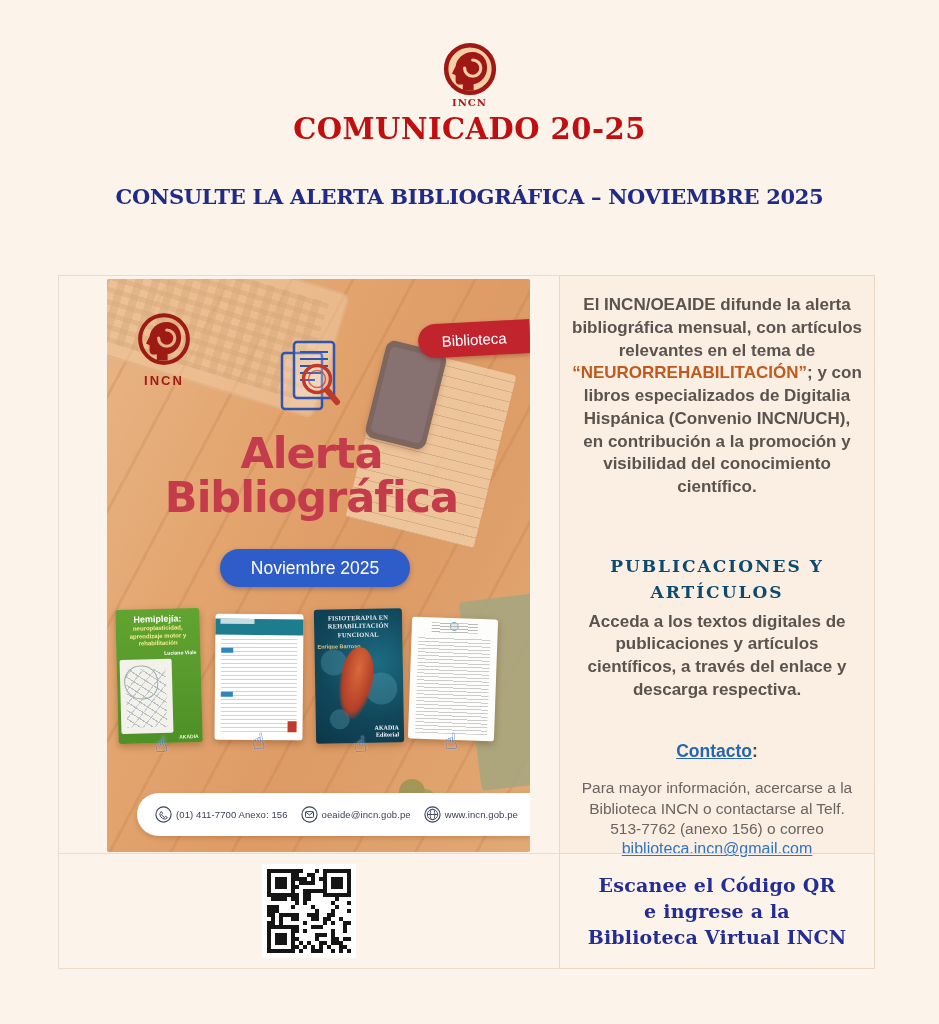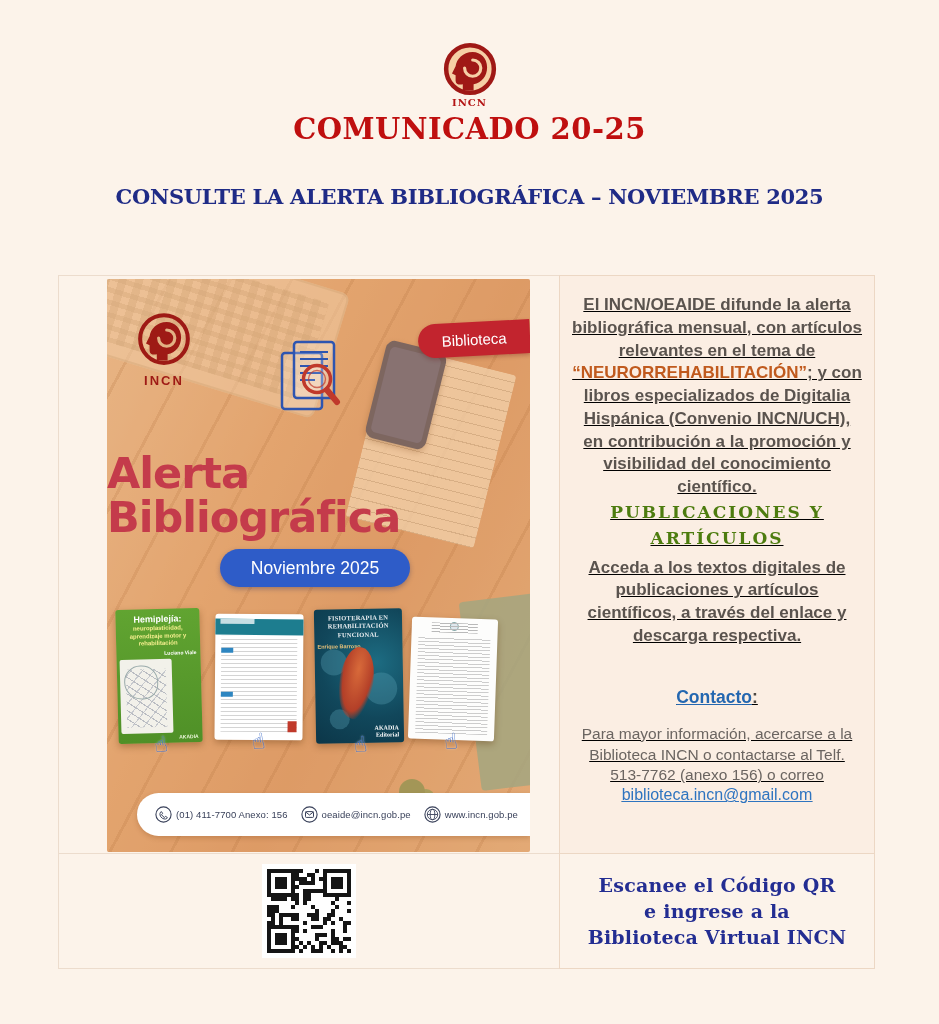--- a/index.html
+++ b/index.html
@@ -45,22 +45,22 @@
   .photo-plant { position:absolute; left:292px; top:500px; width:26px; height:26px; border-radius:50%;
             background:#6f9150; box-shadow:14px 6px 0 -4px #7ca05b, -8px 12px 0 -6px #5f7f44, 8px 18px 0 -7px #87aa66; opacity:.9; }
   .photo-overlay { position:absolute; inset:0; background:rgba(232,158,94,.38); }
 
   .poster-logo { position:absolute; left:28px; top:33px; width:58px; text-align:center; }
   .poster-logo .incn-label { display:block; font:bold 13px "Liberation Sans", sans-serif; color:#9e1a15; letter-spacing:2px; margin-top:3px; }
   .badge { position:absolute; right:0; top:40px; width:112px; height:34px; background:#c2242e; color:#fff;
            border-radius:18px 0 0 18px; display:flex; align-items:center; justify-content:center;
            font-size:15px; transform:rotate(-3deg); transform-origin:100% 50%; box-shadow:0 2px 4px rgba(100,20,20,.3); }
   .doc-icon { position:absolute; left:170px; top:58px; }
-  .poster-title { position:absolute; top:152px; left:0; right:14px; 
-                  font:bold 43px "DejaVu Sans", sans-serif; color:#c43b4b; line-height:1.03; letter-spacing:-1px;margin-top:20px; }
+  .poster-title { position:absolute; top:152px; left:0; right:14px; text-align:center;
+                  font:bold 43px "DejaVu Sans", sans-serif; color:#c43b4b; line-height:1.03; letter-spacing:-1px; }
   .month-btn { position:absolute; left:113px; top:270px; width:190px; height:38px; background:#2e5cc8; color:#fff;
                border-radius:19px; display:flex; align-items:center; justify-content:center; font-size:17.5px;
                box-shadow:0 2px 5px rgba(40,40,90,.35); }
 
   
   .thumb { position:absolute; box-shadow:0 3px 7px rgba(90,45,10,.35); border-radius:3px; }
   .hand { position:absolute; left:50%; bottom:-14px; transform:translateX(-50%) rotate(-8deg);
           font-family:"DejaVu Sans", sans-serif; font-size:22px; color:#3b69c6;
           text-shadow:0 0 2px rgba(255,255,255,.9); }
   .thumb-book1 { left:10px; top:330px; width:84px; height:134px; transform:rotate(-1.5deg);
@@ -99,24 +99,24 @@
   .p4-body { position:absolute; left:7px; right:7px; top:20px; bottom:6px;
              background:repeating-linear-gradient(0deg,#c4c4c4 0 1px,transparent 1px 3.5px); opacity:.85; }
 
   .contact-bar { position:absolute; left:30px; right:0; top:514px; height:43px; background:#fff;
                  border-radius:24px 0 0 24px; display:flex; align-items:center; justify-content:space-between;
                  padding:0 12px 0 18px; box-shadow:0 2px 5px rgba(120,60,20,.25); }
   .contact-item { display:flex; align-items:center; gap:4px; }
   .contact-item .txt { font-size:9.5px; color:#39415a; letter-spacing:.1px; }
 
   
-  .info { padding:18px 12px 0; text-align:center;text-decoration:underline; }
+  .info { padding:18px 12px 0; text-align:center; }
   .info .p1 { font-weight:bold; font-size:17px; color:#5a534e; line-height:1.34; }
   .info .hl { color:#c05a1e; }
-  .info .heading { font:bold 17px "DejaVu Serif", serif; color:#4d7c0f;
+  .info .heading { margin-top:54px; font:bold 17px "DejaVu Serif", serif; color:#0c4a6e;
                    letter-spacing:2px; line-height:1.55; }
   .info .p2 { margin-top:5px; font-weight:bold; font-size:17px; color:#5a534e; line-height:1.34; }
   .info .contact-line { margin-top:39px; font-size:17.5px; font-weight:bold; }
   .info .contact-word { color:#2467b0; text-decoration:underline; }
   .info .contact-colon { color:#4c4742; }
   .info .p3 { margin-top:16px; font-size:15.5px; color:#6b6561; line-height:1.35; }
   .info .email a, .info .email { color:#2e74c0; text-decoration:underline; font-size:16px; }
 
   
   .qr-box { background:#fff; padding:5px; }

